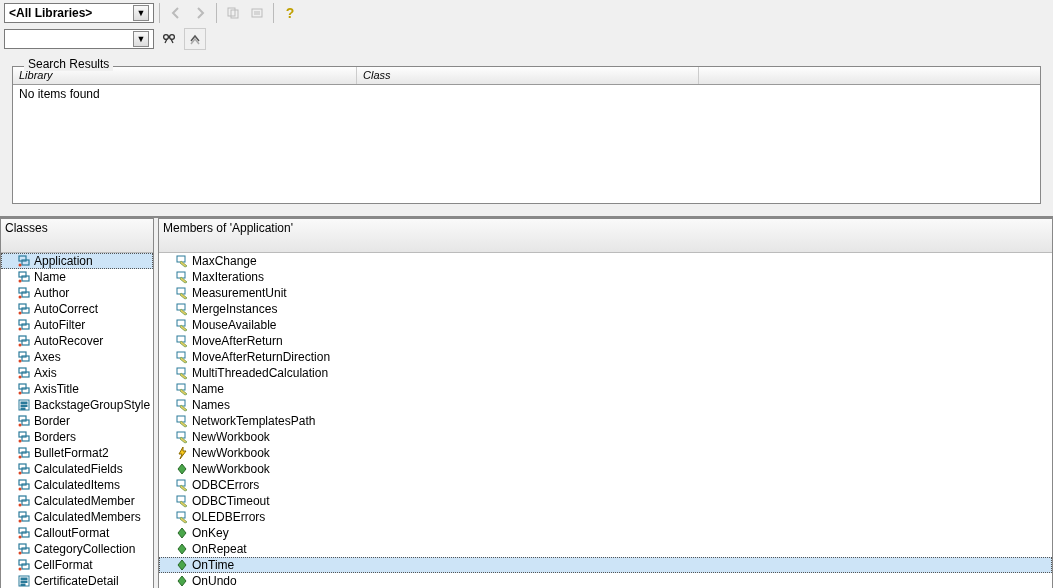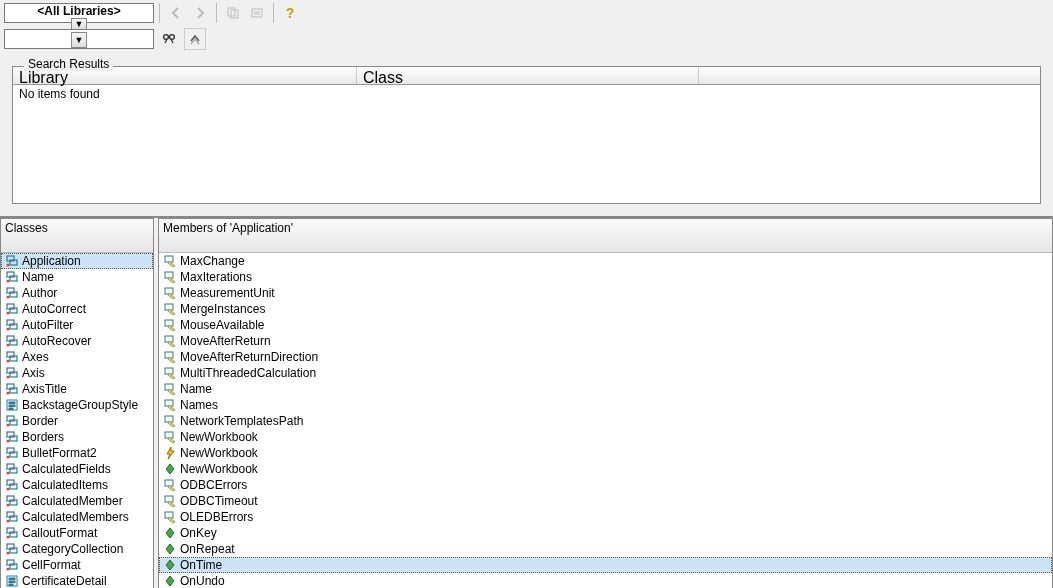--- a/index.html
+++ b/index.html
@@ -3,51 +3,51 @@
 <meta charset="utf-8">
 <style>
 * { box-sizing: border-box; margin: 0; padding: 0; font-family: "Segoe UI", Tahoma, Arial, sans-serif; font-size: 12px; }
 body { background: #f0f0f0; width: 1053px; height: 588px; overflow: hidden; }
 
 .toolbar { display: flex; align-items: center; height: 26px; padding: 2px 4px; gap: 2px; }
 .toolbar-row2 { display: flex; align-items: center; height: 26px; padding: 2px 4px; gap: 4px; }
 
 .dropdown {
   width: 150px; height: 20px; background: white; border: 1px solid #7a7a7a;
-  display: flex; align-items: center; padding: 0 4px; position: relative; font-weight: bold; flex-direction: column;
+  display: flex; align-items: center; padding: 0 4px; position: relative; font-weight: bold;
 }
 .dropdown span { flex: 1; }
 .dropdown .dd-btn { width: 16px; height: 16px; background: linear-gradient(#f8f8f8,#ddd); border:1px solid #888; display:flex; align-items:center; justify-content:center; font-size:9px;}
 .toolbar-sep { width: 1px; height: 20px; background: #bbb; margin: 0 3px; }
 .icon-btn { width: 22px; height: 22px; display: flex; align-items:center; justify-content:center; color:#555; }
 .icon-btn.disabled { color: #bbb; }
 .icon-btn svg { width: 14px; height: 14px; }
 
 .search-panel {
   margin: 4px 8px 8px 8px; padding: 6px 4px 4px 4px; position: relative;
 }
 .search-panel .legend {
   position: absolute; top: 1px; left: 16px; background: #f0f0f0; padding: 0 4px; z-index:2; color:#000;
 }
 .search-panel .table-wrap { position:absolute; top:10px; left:4px; right:4px; bottom:4px; border:1px solid #888; background:white; }
 .col-headers { display:flex; height:18px; border-bottom:1px solid #999; background:linear-gradient(#fefefe,#e8e8e8);}
-.col-headers .col { border-right:1px solid #ccc; padding:2px 6px; font-size:16px; }
+.col-headers .col { border-right:1px solid #ccc; padding:2px 6px; font-size:11px;font-style:italic; }
 .col-lib { flex:0 0 344px; }
 .col-class { flex:0 0 342px; }
 .col-member { flex:1; }
 .no-items { padding: 2px 6px; background:white; }
 
 .lower { display: flex; height: calc(588px - 214px); border-top:2px solid #888; }
 .pane { display:flex; flex-direction:column; border:1px solid #888; background:white; overflow:hidden;}
 .pane-classes { flex:0 0 154px; border-right:1px solid #888; }
 .splitter { width:4px; background:#f0f0f0; cursor:col-resize;}
 .pane-members { flex:1; }
 .pane-header { height:34px; padding:2px 4px; background:linear-gradient(#fafafa,#e6e6e6); border-bottom:1px solid #bbb; font-size:12px;}
 .list { flex:1; overflow-y:auto; overflow-x:hidden; position:relative; }
-.list-row { display:flex; align-items:center; height:16px; padding:0 4px; gap:3px; white-space:nowrap; }
+.list-row { display:flex; align-items:center; height:16px; padding:0 16px; gap:3px; white-space:nowrap; }
 .list-row.selected { background:#cde4f7; outline:1px dotted #555; outline-offset:-1px;}
 .list-row .lbl { font-size:12px; }
 .ic { width:14px; height:14px; display:inline-flex; align-items:center; justify-content:center; flex-shrink:0;}
 
 
 .ic-class svg rect { fill:none; stroke:#2a7a9a; stroke-width:1.2;}
 .ic-class svg .dot { fill:#d42; }
 .ic-prop svg { stroke:#2a7a9a; fill:none; }
 .ic-prop .hand { fill:#e8cf59; stroke:#8a6; }
 .ic-method svg .bolt { fill:#f8c81c; stroke:#8a6a00;}

